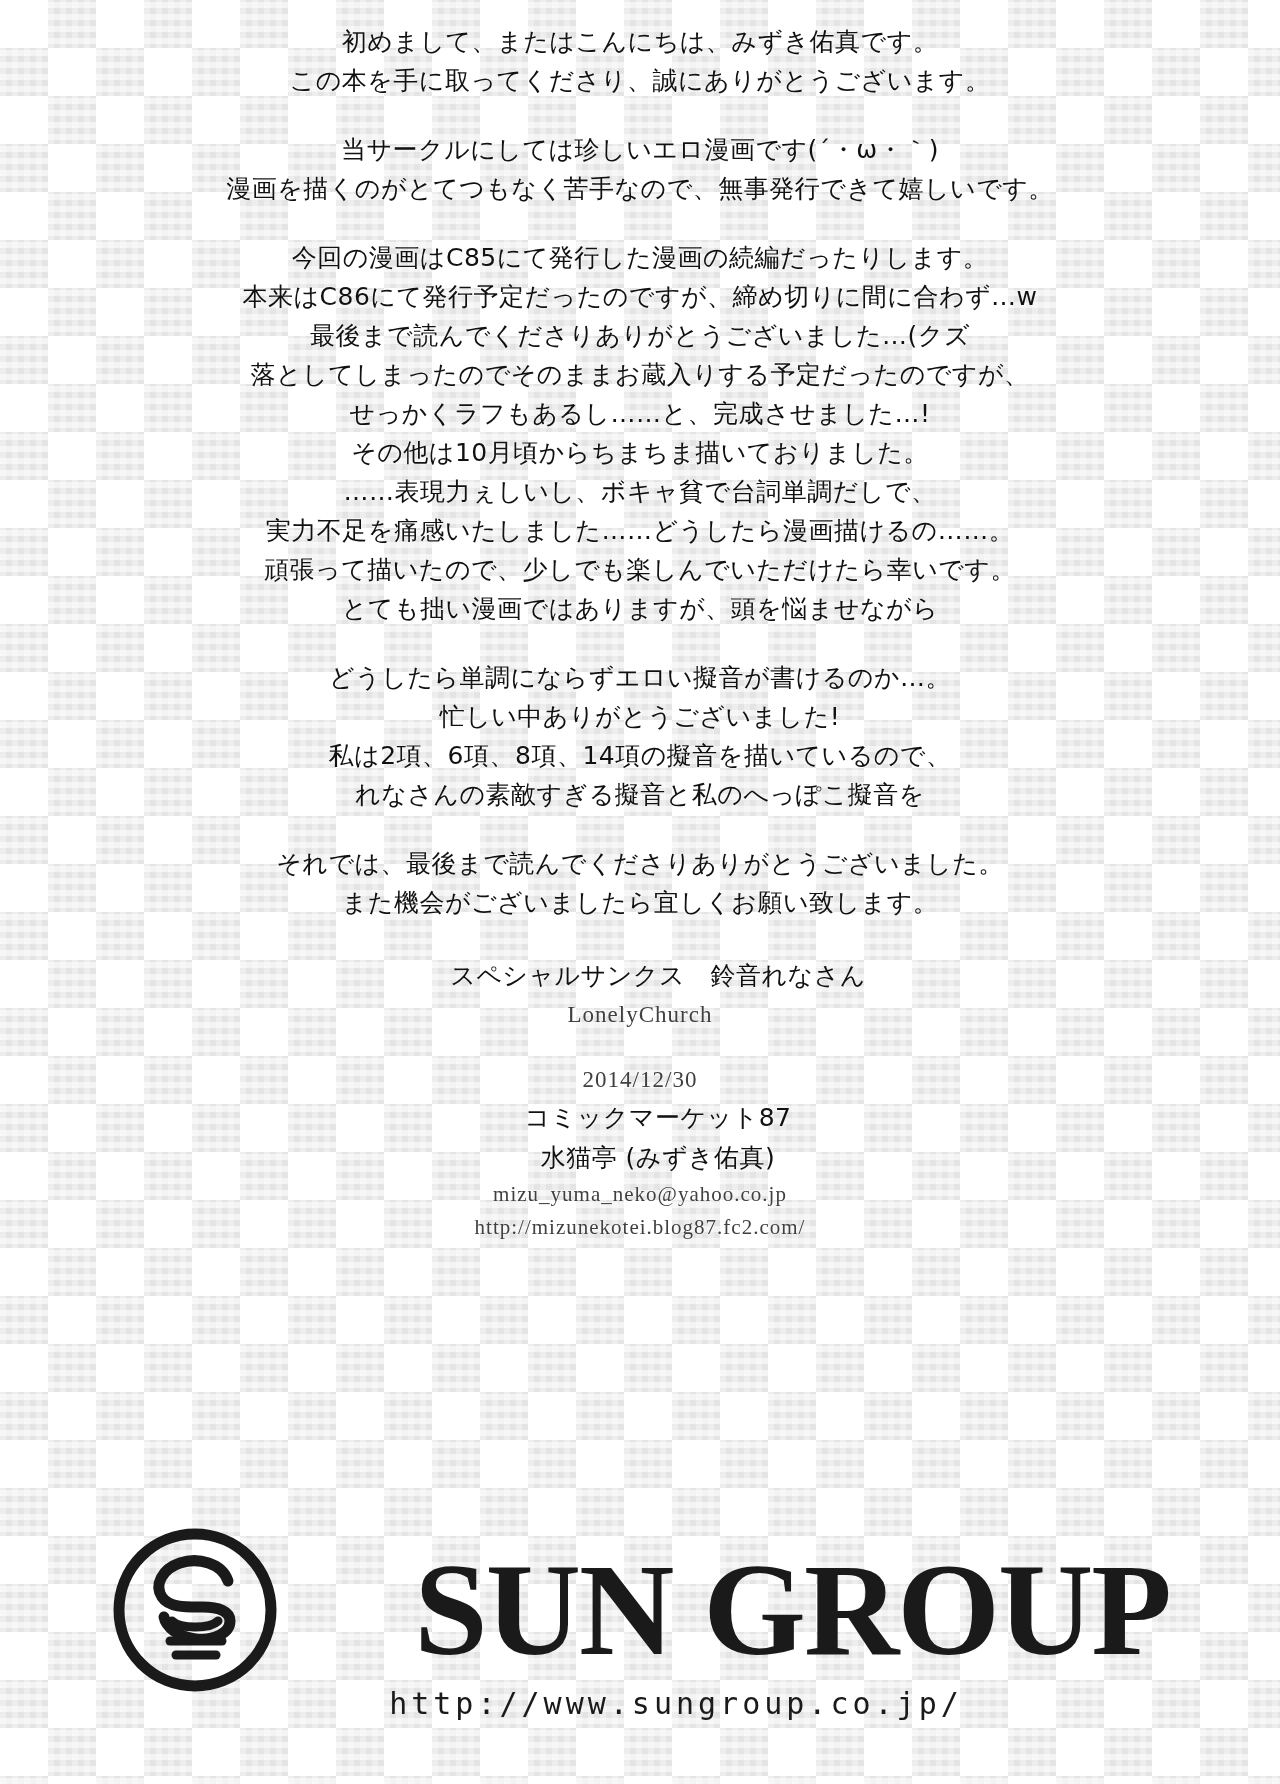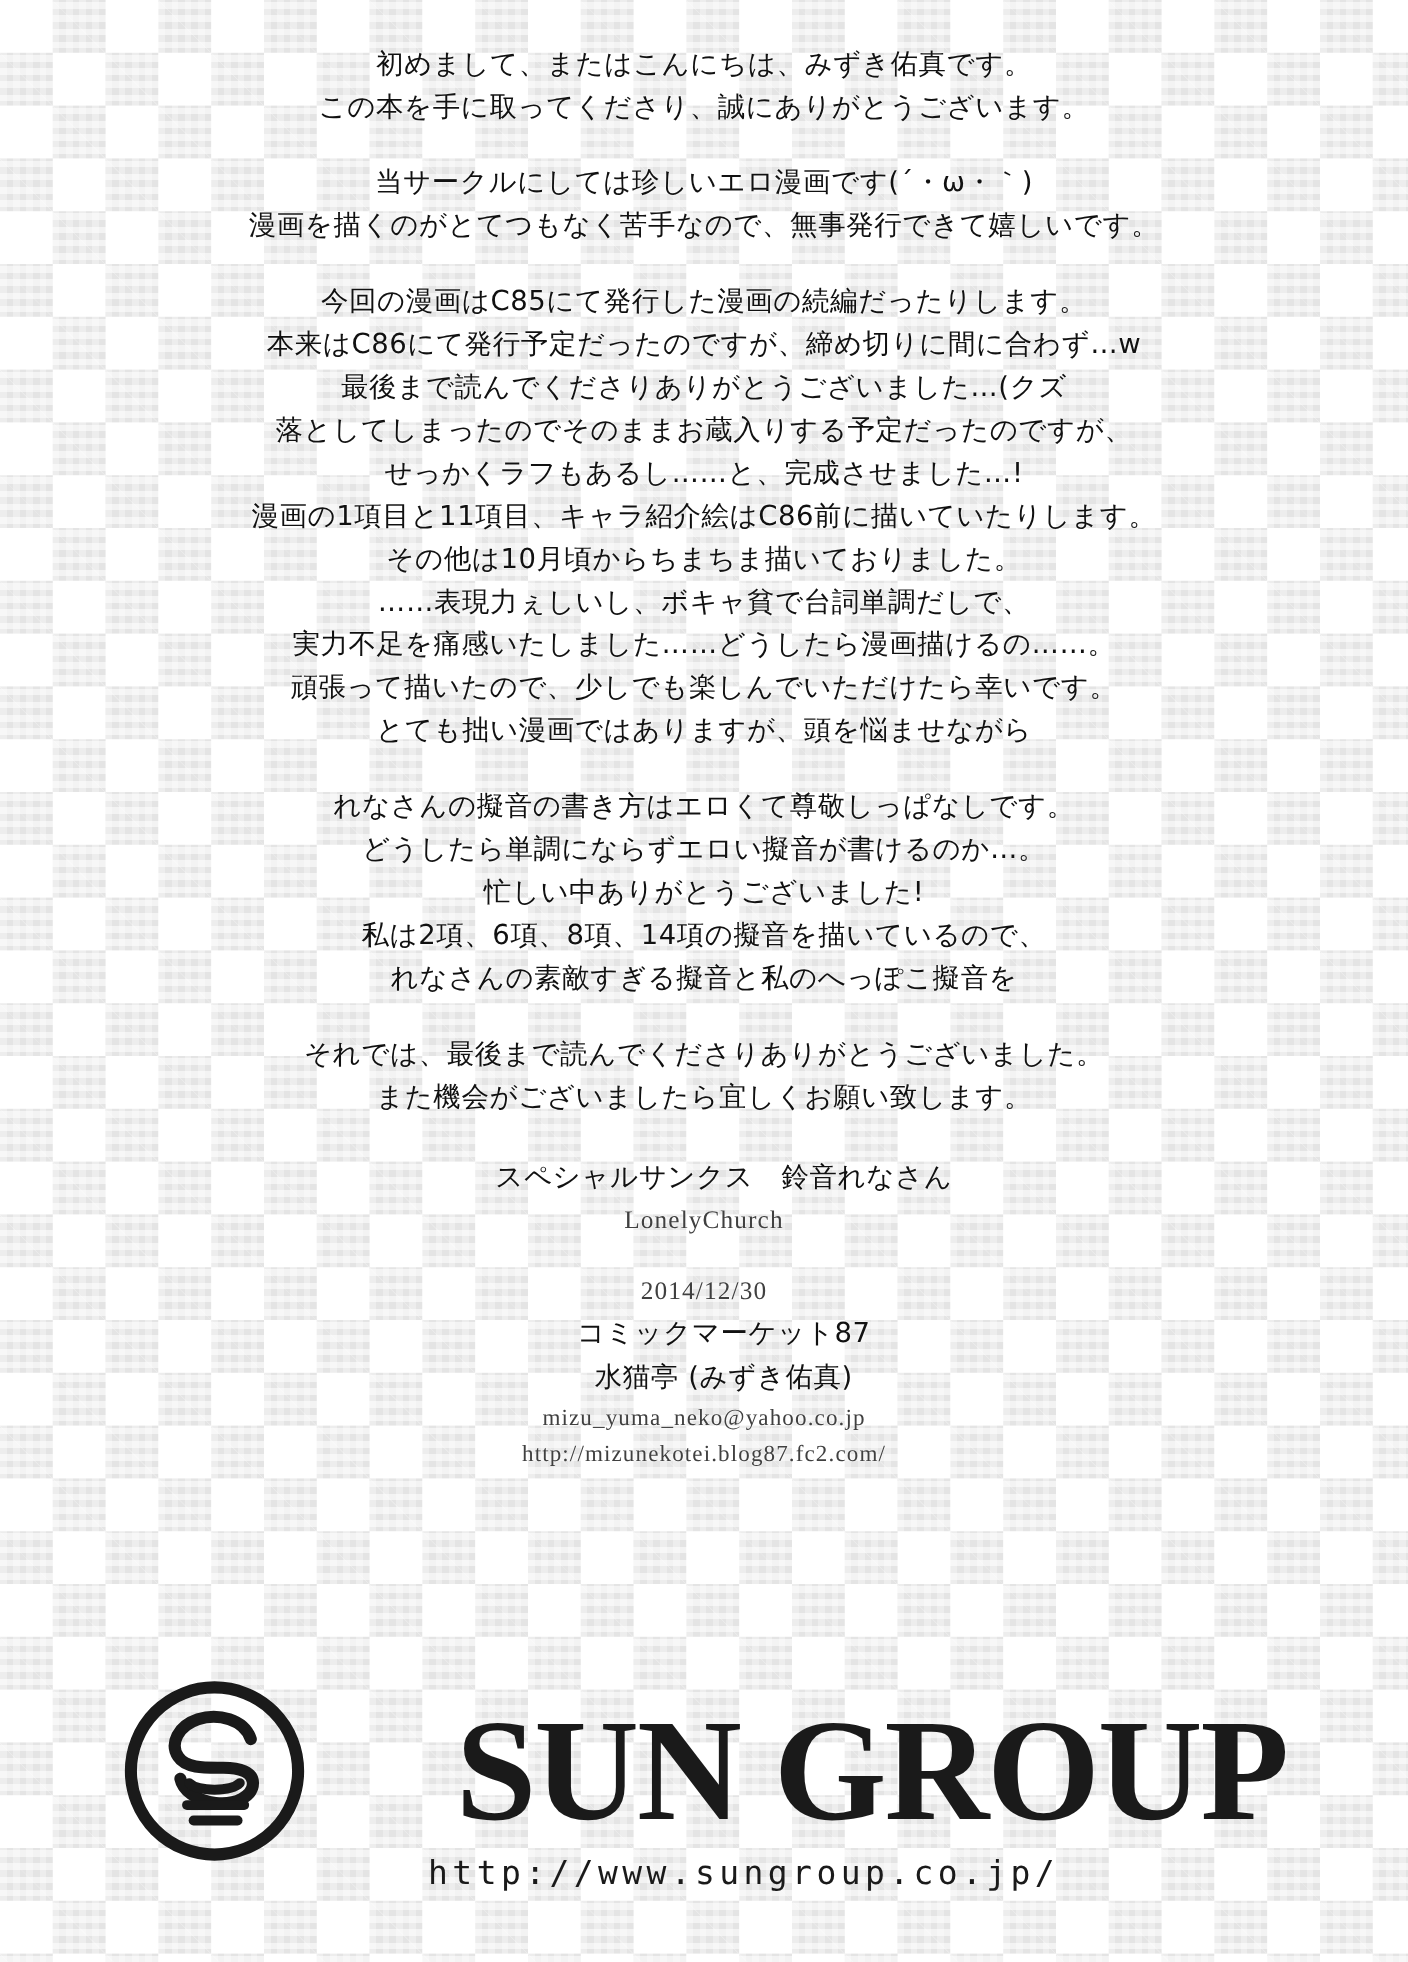--- a/index.html
+++ b/index.html
@@ -55,21 +55,21 @@
   }
   .afterword {
     position: absolute;
     left: 0;
     top: 22px;
     width: 1280px;
     text-align: center;
     color: #000;
   }
   .para {
-    margin: 16px 0 30px 0;
+    margin: 0 0 30px 0;
   }
   .line {
     font-family: "DejaVu Sans", sans-serif;
     font-size: 25px;
     line-height: 39px;
     letter-spacing: 0.5px;
     color: #111;
     white-space: pre;
     font-weight: 500;
     text-shadow: 0 0 1px rgba(255,255,255,0.9), 0 0 2px rgba(255,255,255,0.8);
@@ -161,30 +161,28 @@
         <div class="line">当サークルにしては珍しいエロ漫画です(´・ω・｀)</div>
         <div class="line">漫画を描くのがとてつもなく苦手なので、無事発行できて嬉しいです。</div>
       </div>
 
       <div class="para">
         <div class="line">今回の漫画はC85にて発行した漫画の続編だったりします。</div>
         <div class="line">本来はC86にて発行予定だったのですが、締め切りに間に合わず…w</div>
         <div class="line">最後まで読んでくださりありがとうございました…(クズ</div>
         <div class="line">落としてしまったのでそのままお蔵入りする予定だったのですが、</div>
         <div class="line">せっかくラフもあるし……と、完成させました…!</div>
-        <div class="line">漫画の1項目と11項目、キャラ紹介絵はC86前に描いていたりします。</div>
         <div class="line">その他は10月頃からちまちま描いておりました。</div>
         <div class="line">……表現力ぇしいし、ボキャ貧で台詞単調だしで、</div>
         <div class="line">実力不足を痛感いたしました……どうしたら漫画描けるの……。</div>
         <div class="line">頑張って描いたので、少しでも楽しんでいただけたら幸いです。</div>
         <div class="line">とても拙い漫画ではありますが、頭を悩ませながら</div>
       </div>
 
       <div class="para">
-        <div class="line">れなさんの擬音の書き方はエロくて尊敬しっぱなしです。</div>
         <div class="line">どうしたら単調にならずエロい擬音が書けるのか…。</div>
         <div class="line">忙しい中ありがとうございました!</div>
         <div class="line">私は2項、6項、8項、14項の擬音を描いているので、</div>
         <div class="line">れなさんの素敵すぎる擬音と私のへっぽこ擬音を</div>
       </div>
 
       <div class="para">
         <div class="line">それでは、最後まで読んでくださりありがとうございました。</div>
         <div class="line">また機会がございましたら宜しくお願い致します。</div>
       </div>

